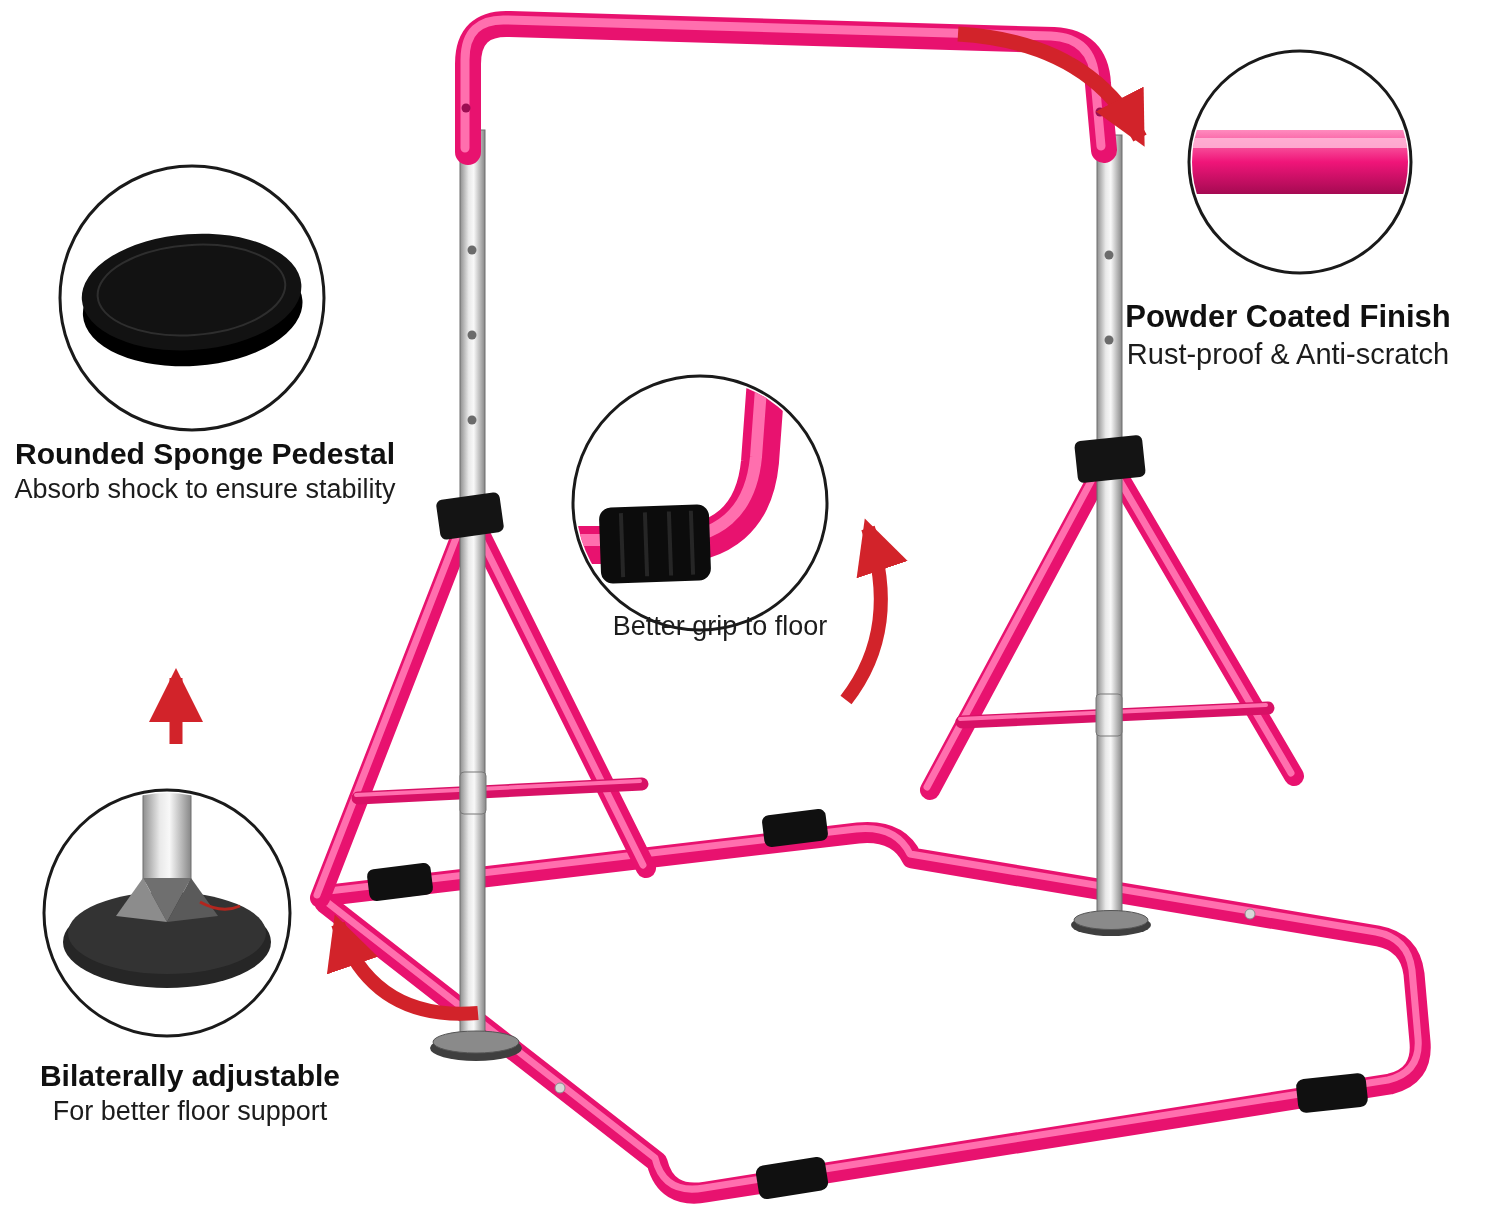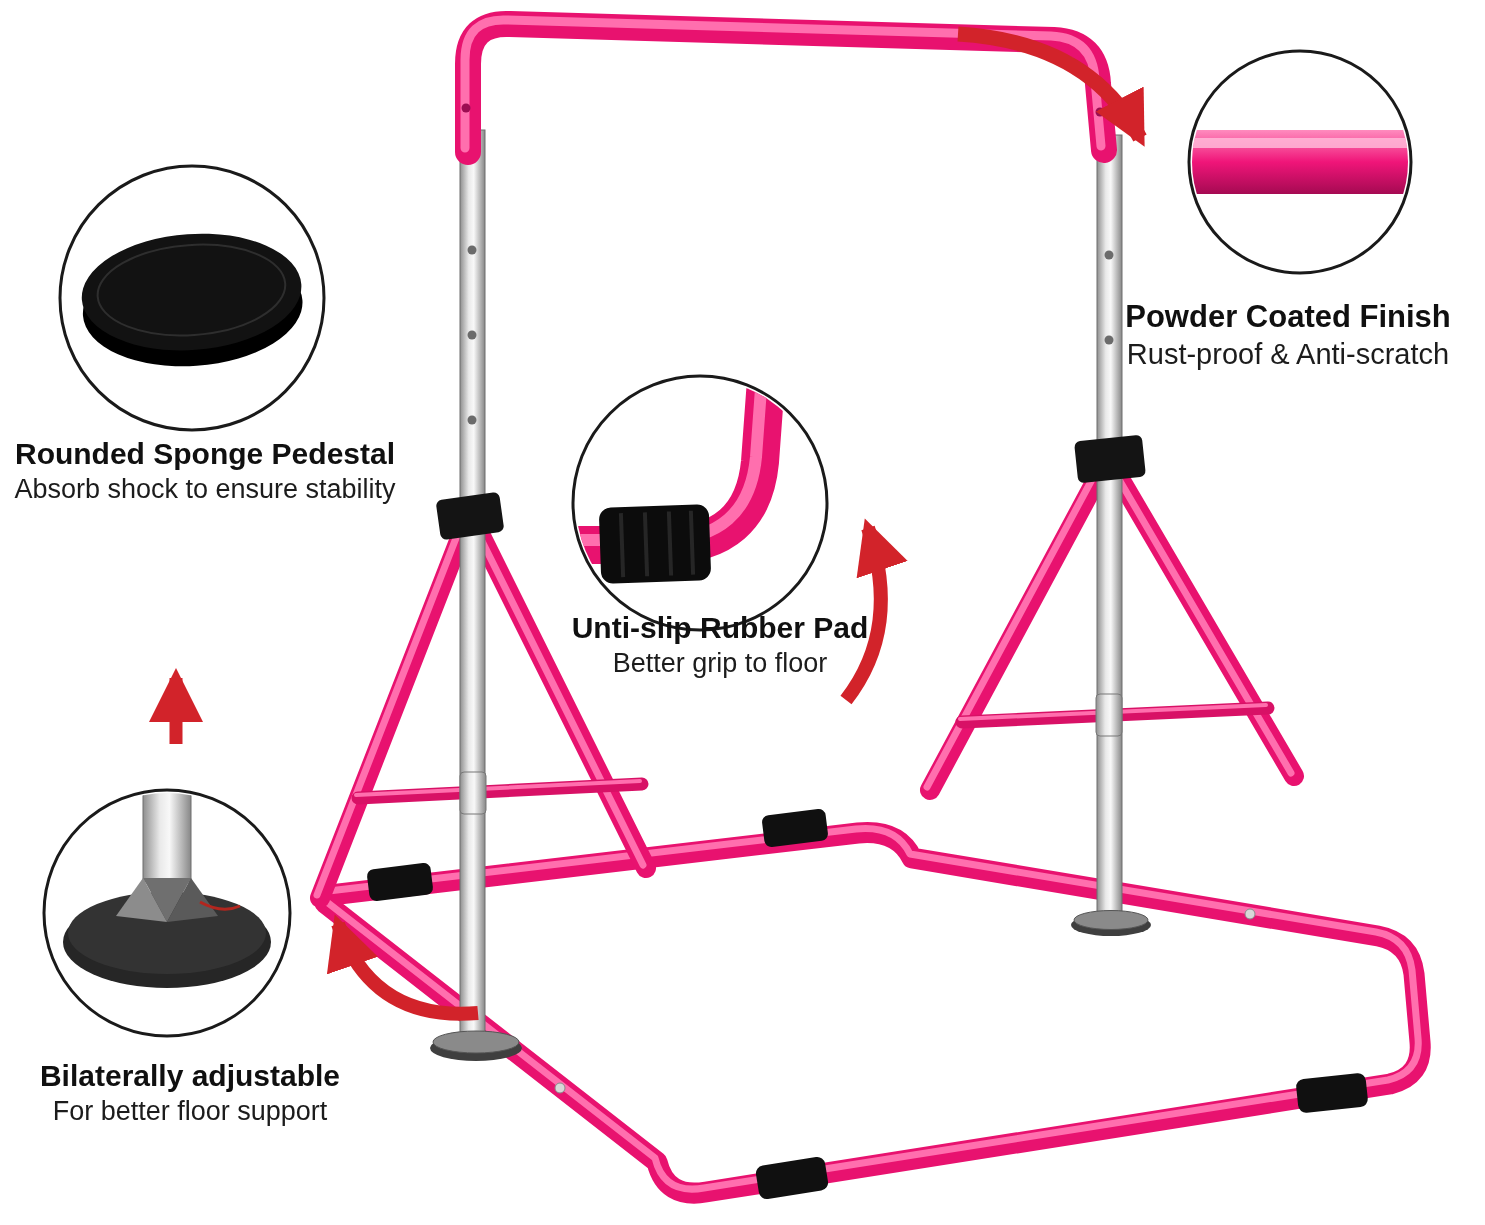--- a/index.html
+++ b/index.html
@@ -162,21 +162,20 @@
       </g>
     </g>
   </svg>
 
   <div class="callout-text" style="left:-5px;top:436px;width:420px;">
     <div class="callout-title">Rounded Sponge Pedestal</div>
     <div class="callout-sub">Absorb shock to ensure stability</div>
   </div>
 
   <div class="callout-text" style="left:500px;top:610px;width:440px;">
-    <div class="callout-title">Unti-slip Rubber Pad</div>
     <div class="callout-sub">Better grip to floor</div>
   </div>
 
   <div class="callout-text" style="left:1088px;top:298px;width:400px;">
     <div class="callout-title big-title">Powder Coated Finish</div>
     <div class="callout-sub" style="font-size:29px;">Rust-proof &amp; Anti-scratch</div>
   </div>
 
   <div class="callout-text" style="left:-5px;top:1058px;width:390px;">
     <div class="callout-title">Bilaterally adjustable</div>

